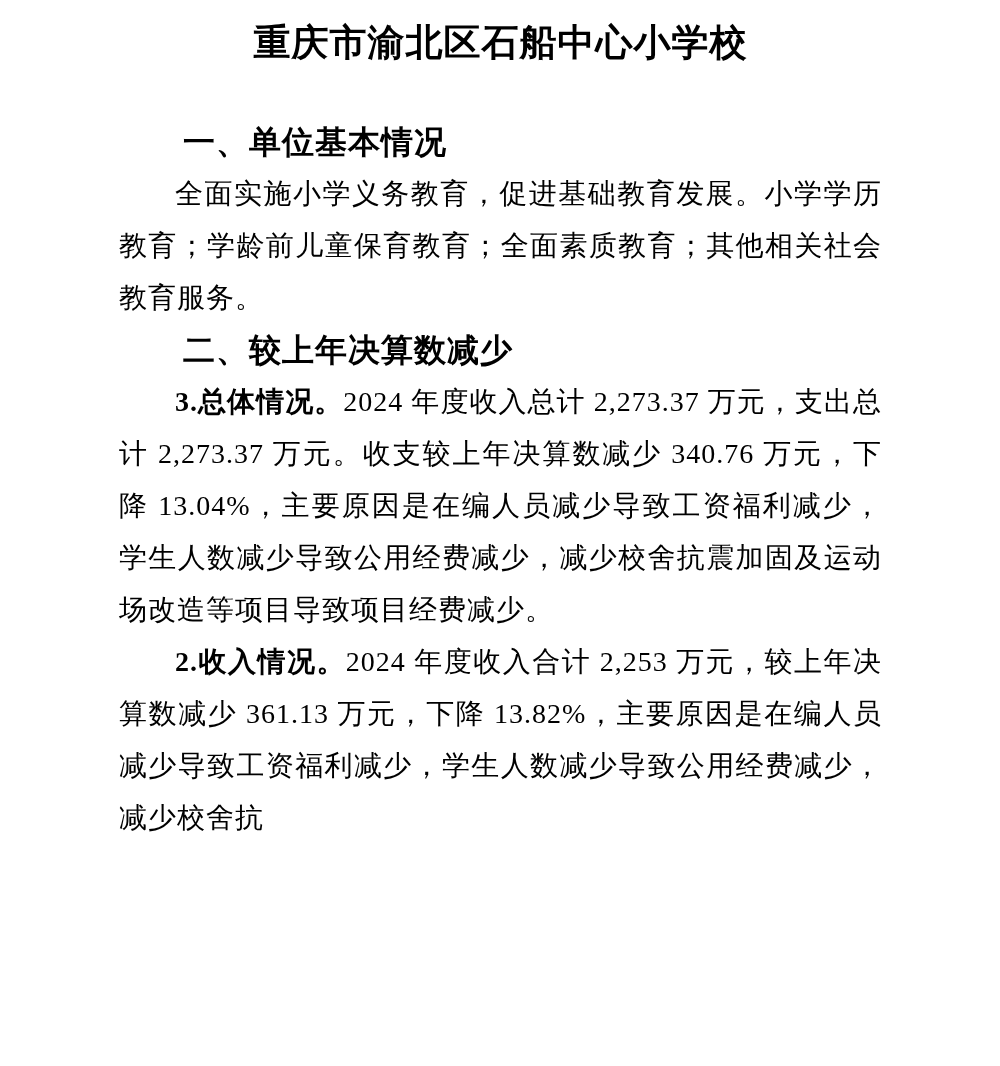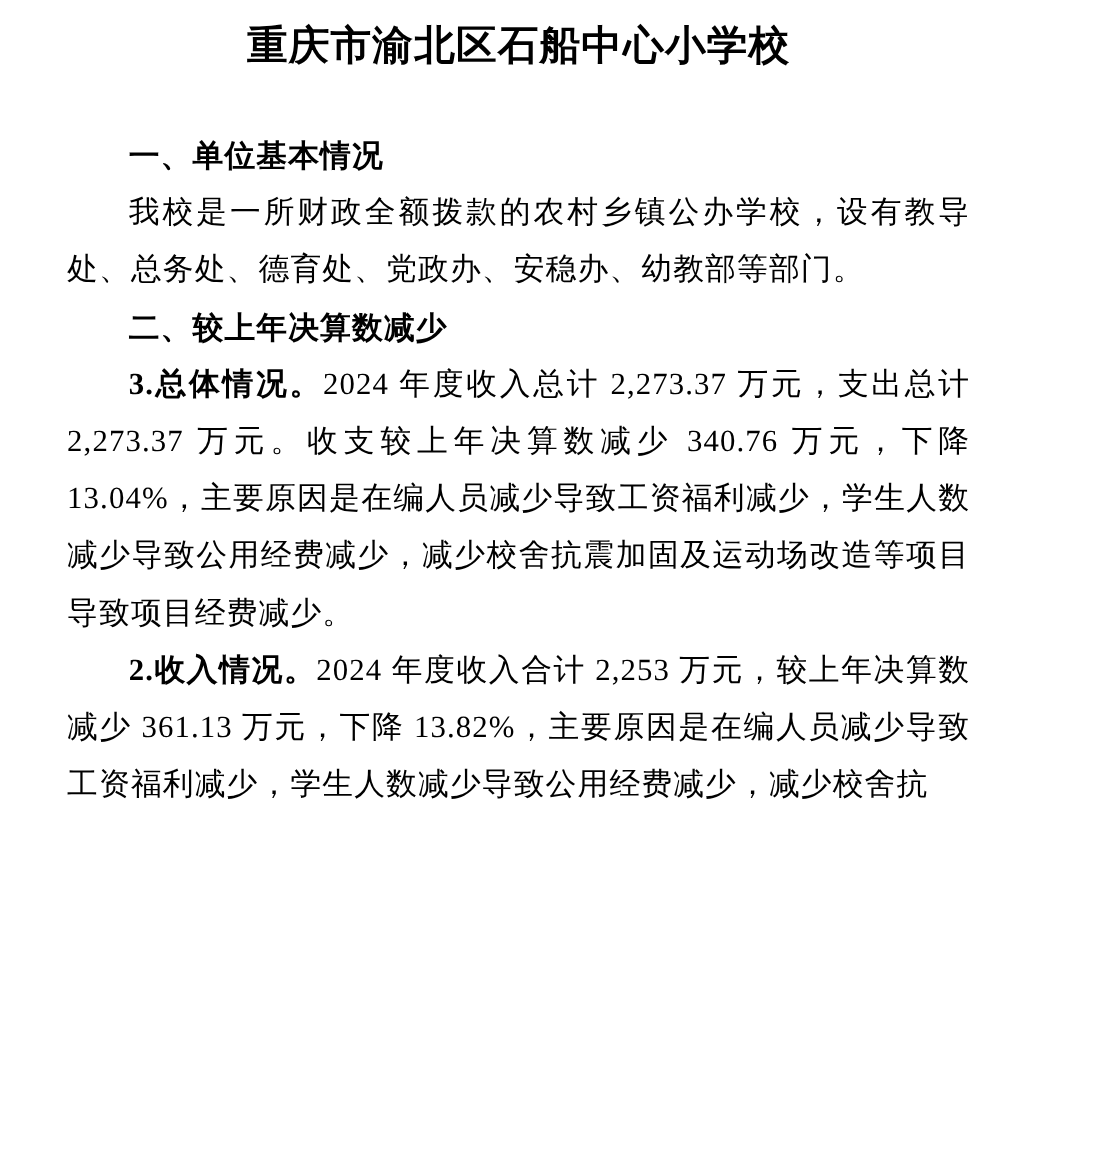--- a/index.html
+++ b/index.html
@@ -12,35 +12,35 @@
     width: 1000px;
     height: 1066px;
     background: #ffffff;
     overflow: hidden;
     color: #000000;
   }
   .doc {
     box-sizing: border-box;
     width: 1000px;
     height: 796px;
-    padding: 14px 118px 0 61px;
+    padding: 14px 118px 0 119px;
   }
   .title-block {
     font-family: "Liberation Serif", "DejaVu Serif", serif;
     font-weight: 700;
     font-size: 37px;
     line-height: 57px;
     text-align: center;
     margin-bottom: 45px;
     letter-spacing: 1px;
   }
   .h1 {
     font-family: "Liberation Sans", "DejaVu Sans", sans-serif;
     font-weight: 700;
-    font-size: 28px;
+    font-size: 32px;
     line-height: 52px;
     margin: 0;
     text-indent: 2em;
     letter-spacing: 1px;
   }
   .h2 {
     font-family: "Liberation Serif", "DejaVu Serif", serif;
     font-weight: 400;
     font-size: 28px;
     line-height: 52px;
@@ -69,23 +69,23 @@
 <div class="page">
   <div class="doc">
 
     <div class="title-block">
       <div>重庆市渝北区石船中心小学校</div>
     </div>
 
     <div class="h1">一、单位基本情况</div>
 
 
+    <p class="para">全面实施小学义务教育，促进基础教育发展。小学学历教育；学龄前儿童保育教育；全面素质教育；其他相关社会教育服务。</p>
 
 
-    <p class="para">我校是一所财政全额拨款的农村乡镇公办学校，设有教导处、总务处、德育处、党政办、安稳办、幼教部等部门。</p>
 
     <div class="h1">二、较上年决算数减少</div>
 
 
     <p class="para"><span class="lead">3.总体情况。</span><span>2024 年度收入总计 2,273.37 万元，支出总计 2,273.37 万元。收支较上年决算数减少 340.76 万元，下降 13.04%，主要原因是在编人员减少导致工资福利减少，学生人数减少导致公用经费减少，减少校舍抗震加固及运动场改造等项目导致项目经费减少。</span></p>
 
     <p class="para"><span class="lead">2.收入情况。</span><span>2024 年度收入合计 2,253 万元，较上年决算数减少 361.13 万元，下降 13.82%，主要原因是在编人员减少导致工资福利减少，学生人数减少导致公用经费减少，减少校舍抗</span></p>
 
   </div>
 </div>

